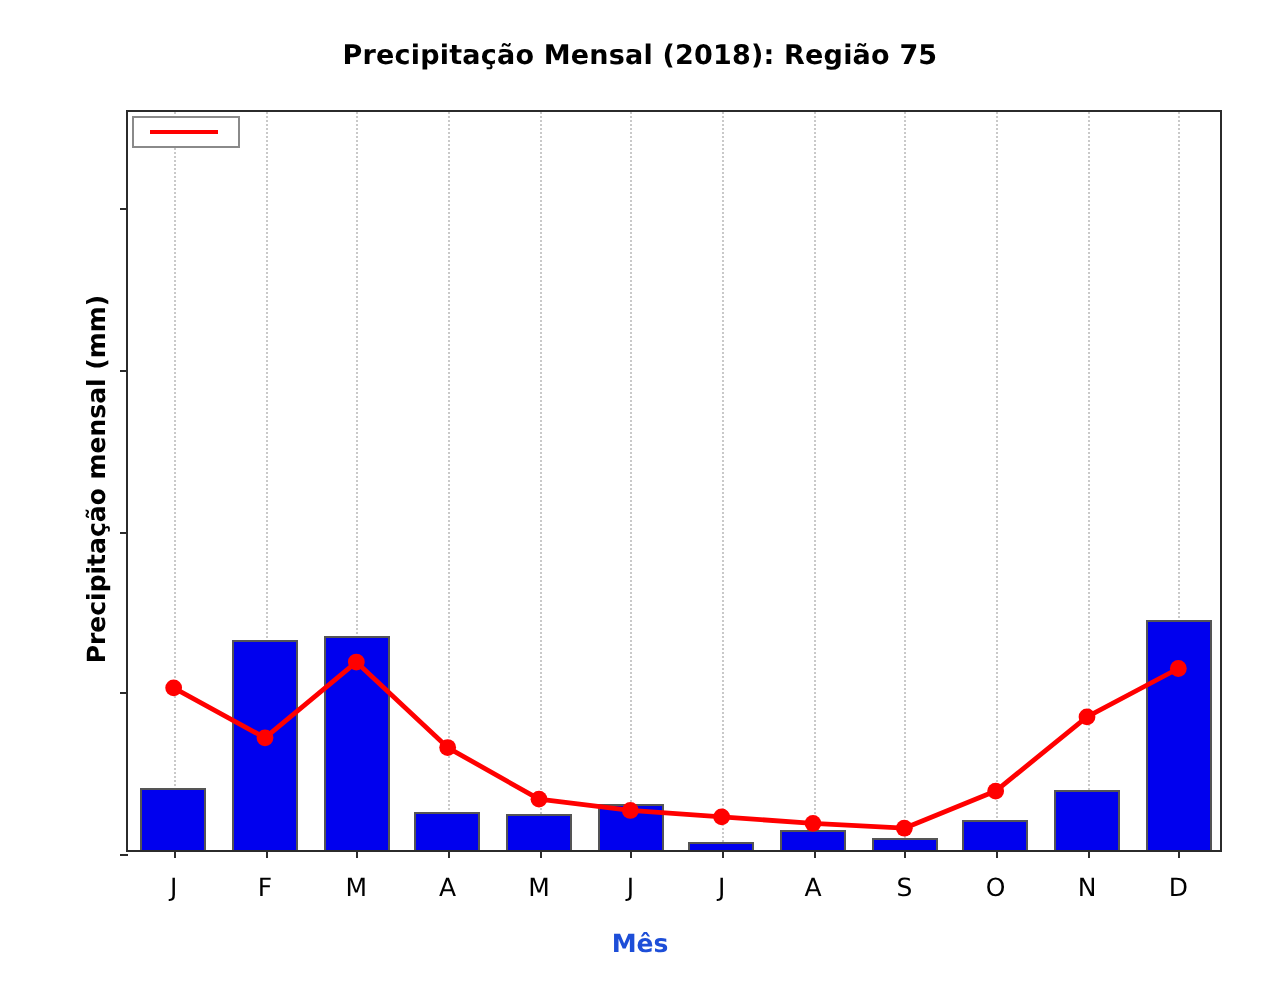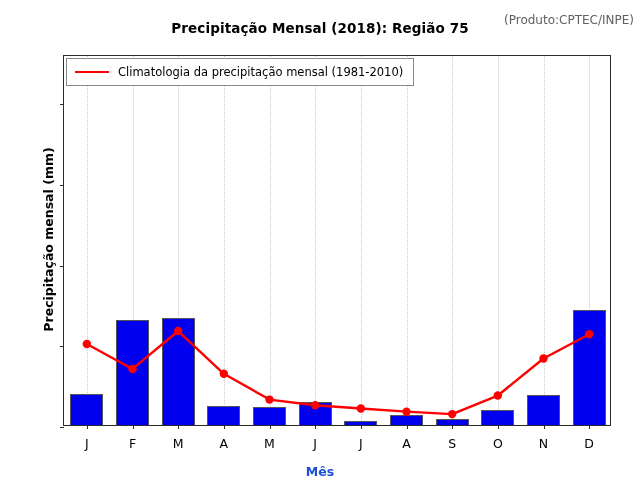--- a/index.html
+++ b/index.html
@@ -152,21 +152,20 @@
     pointer-events: none;
   }
 </style>
 </head>
 <body>
 
 <div id="figure">
 
   <div id="chart-title">Precipitação Mensal (2018): Região 75</div>
 
-  <div id="annotation">(Produto:CPTEC/INPE)</div>
 
   <div id="plot-area">
 
     <div id="plot-inner">
 
     <div class="gridline-v" style="left: 22.8333px;"></div>
         <div class="gridline-v" style="left: 68.5px;"></div>
         <div class="gridline-v" style="left: 114.167px;"></div>
         <div class="gridline-v" style="left: 159.833px;"></div>
         <div class="gridline-v" style="left: 205.5px;"></div>
@@ -189,21 +188,20 @@
         <div class="bar" title="O: 19" style="left: 417.393px; width: 32.88px; height: 15.3239px; background: rgb(0, 0, 238);"></div>
         <div class="bar" title="N: 37" style="left: 463.06px; width: 32.88px; height: 29.8413px; background: rgb(0, 0, 238);"></div>
         <div class="bar" title="D: 143" style="left: 508.727px; width: 32.88px; height: 115.333px; background: rgb(0, 0, 238);"></div>
       </div>
 
     <div id="ylabel">Precipitação mensal (mm)</div>
     <div id="xlabel-holder"></div>
 
     <div id="legend">
       <span id="legend-line"></span>
-      <span id="legend-label">Climatologia da precipitação mensal (1981-2010)</span>
     </div>
 
   <div class="ytick-mark" style="top: 371px;"></div>
       <div class="ytick-mark" style="top: 290.348px;"></div>
       <div class="ytick-mark" style="top: 209.696px;"></div>
       <div class="ytick-mark" style="top: 129.043px;"></div>
       <div class="ytick-mark" style="top: 48.3913px;"></div>
       <div class="xtick-mark" style="left: 22.8333px;"></div>
       <div class="xtick-label" style="left: 2.83333px;">J</div>
       <div class="xtick-mark" style="left: 68.5px;"></div>

